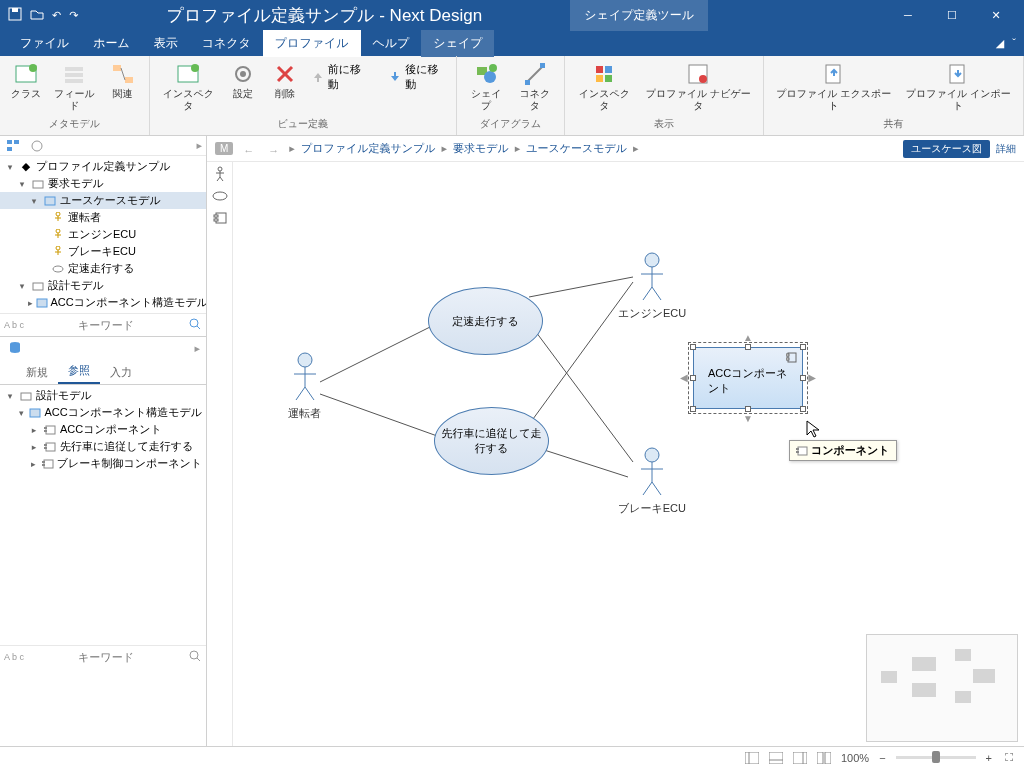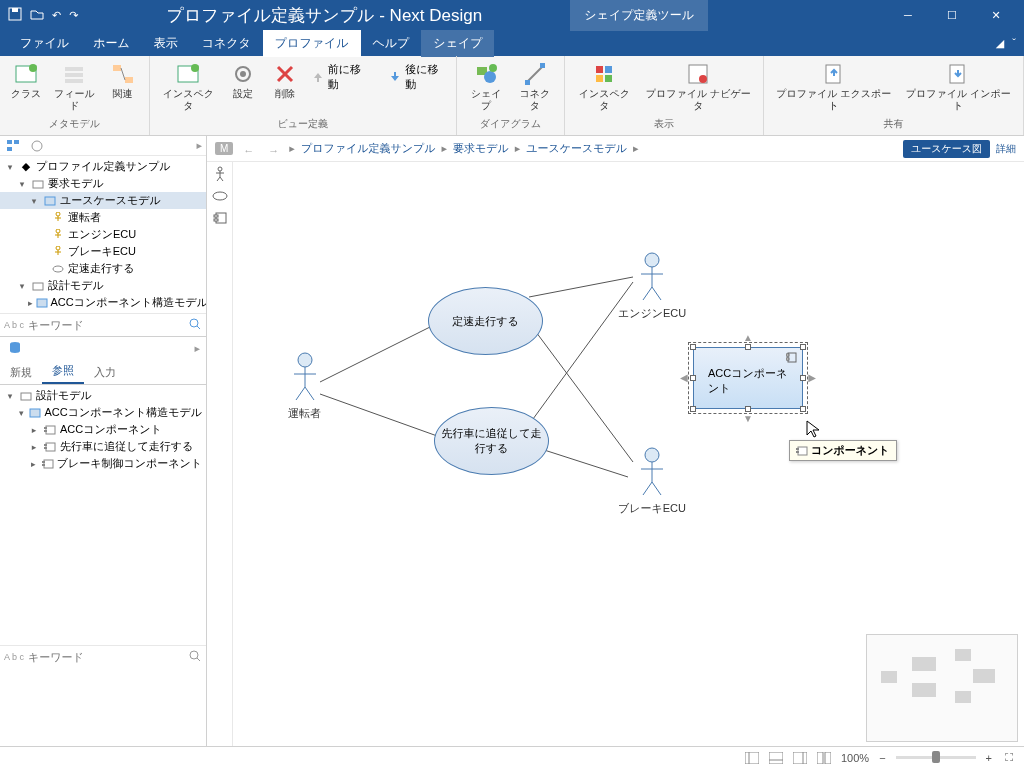--- a/index.html
+++ b/index.html
@@ -29,21 +29,21 @@
 .side-top{flex:0 0 auto;border-bottom:1px solid #d0d0d0;}
 .side-header{height:20px;display:flex;align-items:center;padding:0 4px;gap:6px;border-bottom:1px solid #e8e8e8;color:#205797;}
 .tree{padding:2px 0;max-height:260px;overflow:auto;}
 .tree-item{display:flex;align-items:center;padding:1px 4px;cursor:pointer;white-space:nowrap;}
 .tree-item.selected{background:#d9e4f0;}
 .tree-item .arrow{width:12px;text-align:center;color:#666;font-size:9px;}
 .tree-item .ticon{width:14px;height:14px;margin:0 3px;display:inline-flex;align-items:center;justify-content:center;}
 .filter-row{display:flex;align-items:center;padding:3px 4px;border-top:1px solid #e8e8e8;gap:4px;}
 .filter-row input{flex:1;border:none;outline:none;font-size:11px;color:#999;}
 .side-bottom{flex:1;display:flex;flex-direction:column;}
-.side-tabs{height:26px;display:flex;align-items:flex-end;border-bottom:1px solid #d0d0d0;padding:0 0;}
+.side-tabs{height:26px;display:flex;align-items:flex-end;border-bottom:1px solid #d0d0d0;padding:0 16px;}
 .side-tabs .stab{padding:4px 10px;font-size:11px;color:#666;cursor:pointer;}
 .side-tabs .stab.active{color:#205797;border-bottom:2px solid #205797;}
 .side-mid-header{height:22px;display:flex;align-items:center;padding:0 6px;gap:6px;color:#205797;}
 .canvas-area{flex:1;display:flex;flex-direction:column;position:relative;}
 .breadcrumb{height:26px;display:flex;align-items:center;padding:0 8px;gap:6px;border-bottom:1px solid #e8e8e8;}
 .breadcrumb .m-badge{background:#b0b0b0;color:#fff;padding:1px 5px;border-radius:2px;font-size:10px;}
 .breadcrumb .navarrow{color:#aaa;cursor:pointer;padding:0 4px;}
 .breadcrumb .crumb{color:#205797;cursor:pointer;}
 .breadcrumb .sep{color:#888;}
 .breadcrumb .right{margin-left:auto;display:flex;gap:6px;align-items:center;}
@@ -62,21 +62,21 @@
 .component.selected{outline:1px dashed #666;outline-offset:4px;}
 .sel-handle{position:absolute;width:6px;height:6px;background:#fff;border:1px solid #666;}
 .sel-arrow{position:absolute;color:#999;font-size:10px;}
 .tooltip{position:absolute;background:#fffef0;border:1px solid #999;padding:2px 6px;font-size:10px;box-shadow:1px 1px 3px rgba(0,0,0,0.2);display:flex;align-items:center;gap:3px;}
 .minimap{position:absolute;right:6px;bottom:4px;width:152px;height:108px;border:1px solid #d0d0d0;background:#fafafa;}
 .minimap .mbox{position:absolute;background:#d5d5d5;}
 .status{height:22px;border-top:1px solid #d0d0d0;display:flex;align-items:center;justify-content:flex-end;padding:0 8px;gap:10px;font-size:10px;color:#555;background:#fff;}
 .status .sicon{width:14px;height:14px;display:flex;align-items:center;justify-content:center;cursor:pointer;}
 .slider{width:80px;height:3px;background:#ddd;position:relative;}
 .slider .thumb{position:absolute;width:8px;height:12px;background:#888;top:-5px;left:36px;border-radius:2px;}
-input.kw{color:#c0c0c0;}
+input.kw{color:#c0c0c0;text-align:center;}
 .cmp-icon-canvas{position:absolute;top:4px;right:5px;width:11px;height:11px;}
 .cursor-img{position:absolute;width:14px;height:18px;pointer-events:none;}
 .side-icon{width:18px;height:18px;display:flex;align-items:center;justify-content:center;border:1px solid transparent;}
 </style>
 </head>
 <body>
 
 <div class="titlebar">
   <div class="qat">
     <span><svg width="14" height="14">

